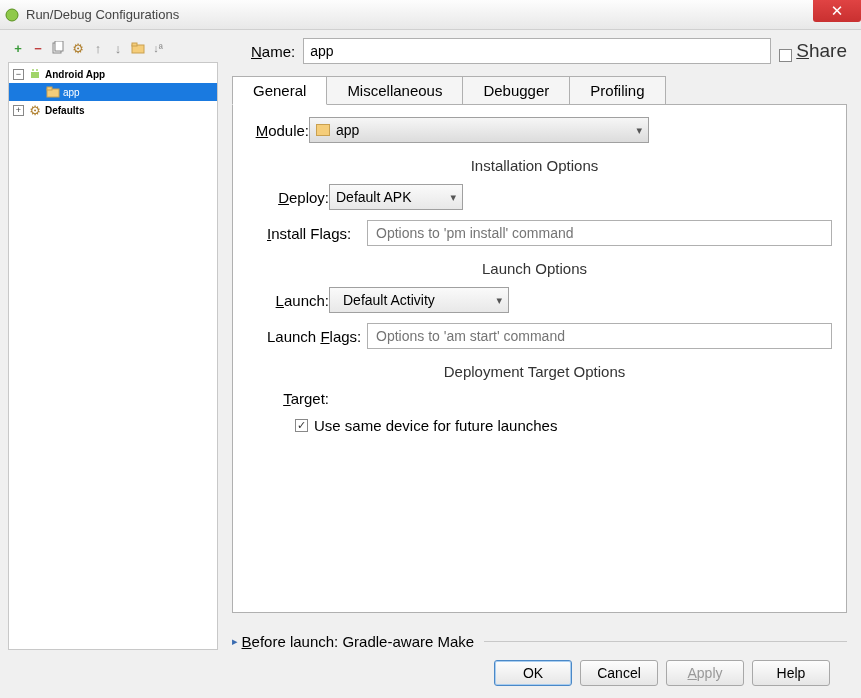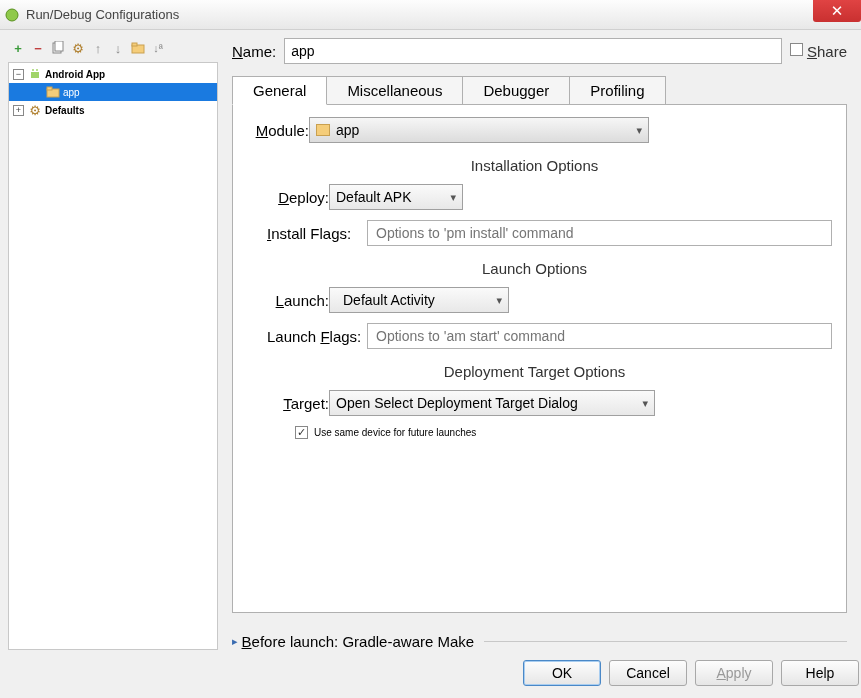--- a/index.html
+++ b/index.html
@@ -20,24 +20,24 @@
 .tree-item.selected { background: #1a7ae0; color: #fff; }
 .tree-item.selected .tree-label { color: #fff; }
 .tree-expander { width: 11px; height: 11px; border: 1px solid #888; background: #fff; display: inline-flex; align-items: center; justify-content: center; font-size: 9px; line-height: 1; color: #444; margin-right: 3px; }
 .tree-icon { width: 16px; height: 14px; display: inline-flex; align-items: center; justify-content: center; margin-right: 2px; }
 .tree-label { font-size: 10px; }
 .tree-label.bold { font-weight: bold; }
 .indent-1 { padding-left: 36px; }
 
 .right-panel { flex: 1; display: flex; flex-direction: column; }
 .name-row { display: flex; align-items: center; gap: 8px; margin-bottom: 12px; }
-.name-label { font-size: 15px; }
+.name-label { font-size: 15px; margin-left: 19px; }
 .underline { text-decoration: underline; }
 .name-input { flex: 1; height: 26px; border: 1px solid #b0b0b0; padding: 0 6px; font-size: 14px; background: #fff; }
-.share-box { display: flex; align-items: flex-start; gap: 4px; font-size: 15px; color: #333; }
+.share-box { display: flex; align-items: flex-end; gap: 4px; font-size: 19px; color: #333; }
 .checkbox { width: 13px; height: 13px; border: 1px solid #888; background: #fff; display: inline-block; }
 
 .tabs { display: flex; border-bottom: 1px solid #b0b0b0; }
 .tab { border: 1px solid #b0b0b0; border-bottom: none; padding: 5px 20px; font-size: 15px; background: #f5f5f5; margin-right: -1px; cursor: pointer; position: relative; }
 .tab.active { background: #fff; z-index: 2; border-bottom: 1px solid #fff; margin-bottom: -1px; }
 
 .tab-content { border: 1px solid #b0b0b0; border-top: none; padding: 12px 14px; background: #fff; flex: 1; }
 
 .form-row { display: flex; align-items: center; margin-bottom: 10px; }
 .form-row.indent { padding-left: 20px; }
@@ -58,21 +58,21 @@
 .section-head .line { flex: 1; height: 1px; background: #c8c8c8; }
 
 .check-row { display: flex; align-items: center; gap: 6px; padding-left: 48px; margin-top: 6px; }
 .check-row .checkbox.checked::after { content: "✓"; font-size: 11px; color: #333; display: block; line-height: 11px; text-align: center; }
 
 .before-launch { display: flex; align-items: center; margin: 20px 0 0 0; }
 .disclosure { color: #3a6bb0; font-size: 11px; margin-right: 4px; }
 .before-launch .title { font-size: 15px; margin-right: 10px; }
 .before-launch .line { flex: 1; height: 1px; background: #c8c8c8; }
 
-.bottom { display: flex; justify-content: flex-end; gap: 8px; padding: 10px 2px 12px 0; }
+.bottom { display: flex; justify-content: flex-end; gap: 8px; padding: 10px 31px 12px 0; }
 .btn { min-width: 78px; height: 26px; border: 1px solid #a8a8a8; background: linear-gradient(#fdfdfd,#e6e6e6); font-size: 14px; cursor: pointer; border-radius: 3px; }
 .btn.default { border: 1px solid #4a88c7; box-shadow: 0 0 0 1px #a8cdf0 inset; }
 .btn.disabled { color: #999; }
 </style>
 </head>
 <body>
 
 <div class="titlebar">
   <span class="titlebar-icon">
     <svg width="14" height="14">
@@ -189,27 +189,24 @@
         <span class="form-label wide" style="text-align:left"><span>Launch </span><span class="underline">F</span><span>lags:</span></span>
         <input class="text-input" placeholder="Options to 'am start' command" style="">
       </div>
 
       <div class="section-head">
         <span class="title">Deployment Target Options</span>
           <span class="line"></span>
       </div>
       <div class="form-row indent">
         <span class="form-label"><span class="underline">T</span><span>arget:</span></span>
-        <div class="combo target">
-            <span>Open Select Deployment Target Dialog</span>
-          </div>
       </div>
       <div class="check-row">
         <span class="checkbox checked"></span>
-        <span style="font-size:10px">Use same device for future launches</span>
+        <span style="font-size:15px">Use same device for future launches</span>
       </div>
     </div>
 
     <div class="before-launch">
       <span class="disclosure">▸</span>
       <span class="title"><span class="underline">B</span><span>efore launch: Gradle-aware Make</span></span>
       <span class="line"></span>
     </div>
   </div>
 </div>

